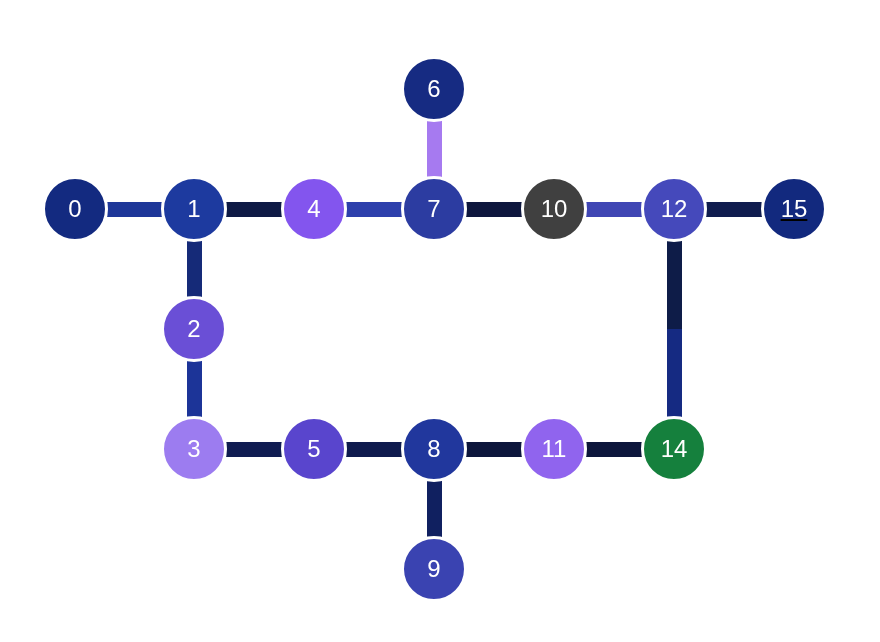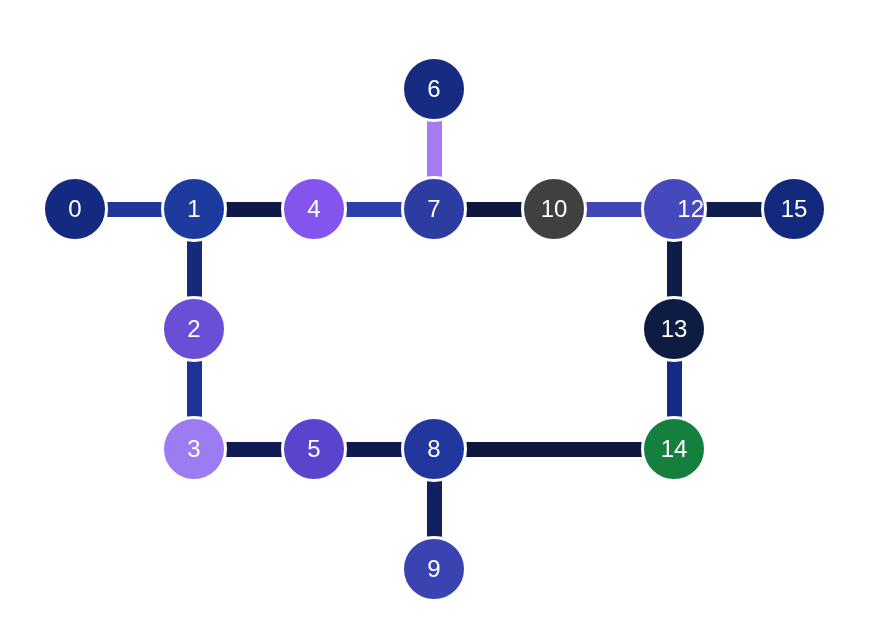--- a/index.html
+++ b/index.html
@@ -85,25 +85,25 @@
     </div>
     <div class="node" style="background: rgb(33, 55, 157); left: 401px; top: 416px;">
       <span>8</span>
     </div>
     <div class="node" style="background: rgb(58, 67, 177); left: 401px; top: 536px;">
       <span>9</span>
     </div>
     <div class="node" style="background: #404040; left: 521px; top: 176px;">
       <span>10</span>
     </div>
-    <div class="node" style="background: rgb(69, 73, 187); left: 641px; top: 176px; justify-content: flex-end;">
+    <div class="node" style="background: rgb(144, 100, 238); left: 521px; top: 416px;">
+      <span>11</span>
+    </div>
+    <div class="node" style="background: rgb(69, 73, 187); left: 641px; top: 176px;">
       <span>12</span>
-    </div>
-    <div class="node" style="background: rgb(14, 28, 68); left: 641px; top: 296px;">
-      <span>13</span>
     </div>
     <div class="node" style="background: #15803d; left: 641px; top: 416px;">
       <span>14</span>
     </div>
-    <div class="node" style="background: rgb(18, 41, 126); left: 761px; top: 176px;">
+    <div class="node" style="background: rgb(18, 41, 126); left: 761px; top: 176px; text-decoration: underline;">
       <span>15</span>
     </div>
   </div>
 
 </body></html>

